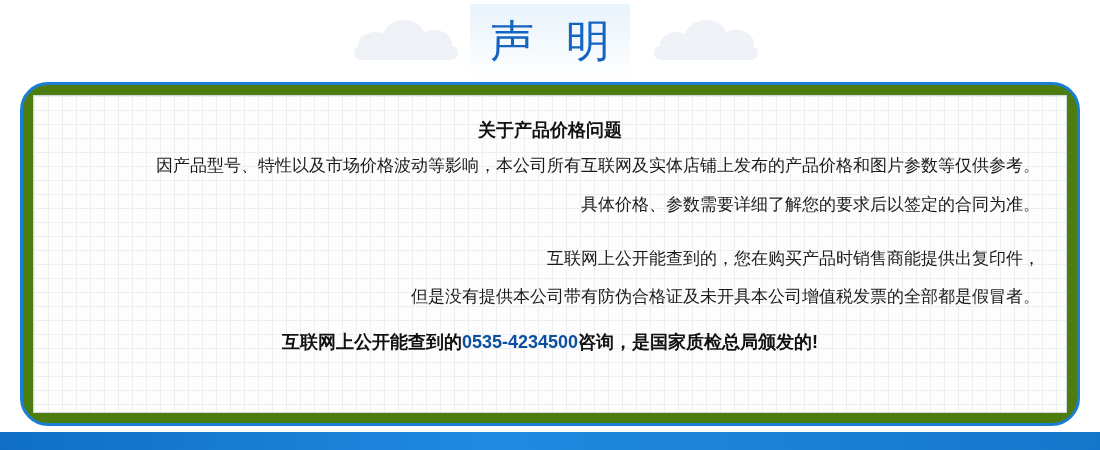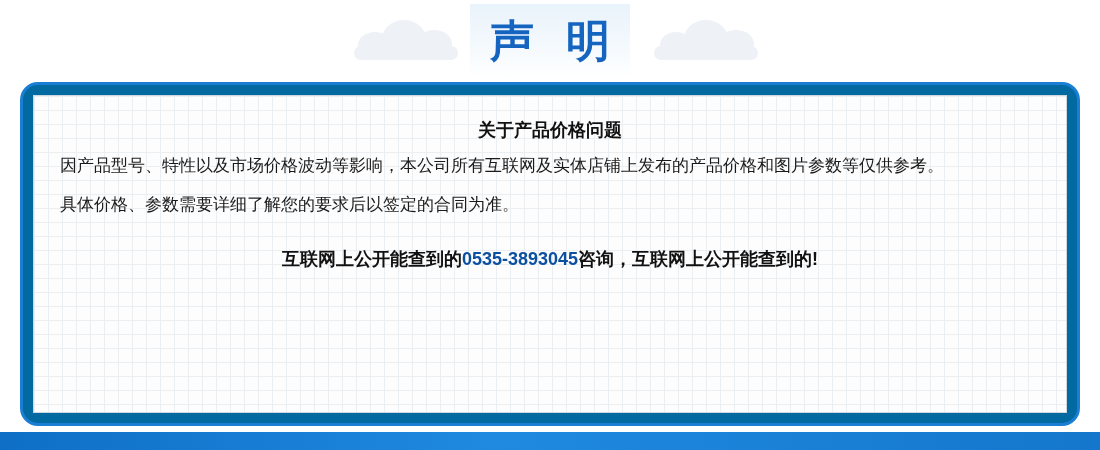--- a/index.html
+++ b/index.html
@@ -38,21 +38,21 @@
     height: 74px;
     background: linear-gradient(to bottom, #e9f3fb 0%, #f4f9fd 55%, #ffffff 100%);
     display: flex;
     align-items: center;
     justify-content: center;
     z-index: 4;
   }
 
   .title-text {
     font-size: 44px;
-    font-weight: bold;
+    font-weight: normal;
     color: #1565c0;
     letter-spacing: 10px;
     text-indent: 10px;
     line-height: 1;
     font-family: "Liberation Sans", sans-serif;
   }
 
   
   .cloud {
     position: absolute;
@@ -76,22 +76,22 @@
   .cloud-bottom-right { left: 880px; top: 330px; width: 150px; height: 48px; opacity: .9; }
 
   
   .panel {
     position: absolute;
     left: 20px;
     top: 82px;
     width: 1060px;
     height: 344px;
     border: 3px solid #1a7fd4;
-    border-radius: 18px;
-    background: #0369a1;
+    border-radius: 28px;
+    background: #4d7c0f;
     box-sizing: border-box;
     z-index: 3;
   }
 
   .panel-inner {
     position: absolute;
     left: 10px;
     top: 10px;
     right: 10px;
     bottom: 10px;
@@ -109,21 +109,21 @@
   .section-heading {
     text-align: center;
     font-size: 18px;
     font-weight: bold;
     color: #111111;
     margin: 6px 0 10px 0;
     line-height: 1.4;
   }
 
   .para {
-    text-align: left;
+    text-align: right;
     font-size: 17px;
     color: #1a1a1a;
     line-height: 1.55;
     margin: 0 0 12px 0;
   }
 
   .para.tight { margin-bottom: 28px; }
 
   .contact-line {
     text-align: center;
@@ -193,23 +193,25 @@
     <div class="panel-inner">
 
       <div class="section-heading">关于产品价格问题</div>
 
       <p class="para">因产品型号、特性以及市场价格波动等影响，本公司所有互联网及实体店铺上发布的产品价格和图片参数等仅供参考。</p>
 
       <p class="para tight">具体价格、参数需要详细了解您的要求后以签定的合同为准。</p>
 
 
 
-
+      <p class="para">互联网上公开能查到的，您在购买产品时销售商能提供出复印件，</p>
+
+      <p class="para">但是没有提供本公司带有防伪合格证及未开具本公司增值税发票的全部都是假冒者。</p>
 
       <div class="contact-line">
-        <span>互联网上公开能查到的</span><span class="phone">0535-3893045</span><span>咨询，互联网上公开能查到的!</span>
+        <span>互联网上公开能查到的</span><span class="phone">0535-4234500</span><span>咨询，是国家质检总局颁发的!</span>
       </div>
 
     </div>
   </div>
 
   <div class="bottom-bar"></div>
 </div>
 
 </body></html>

